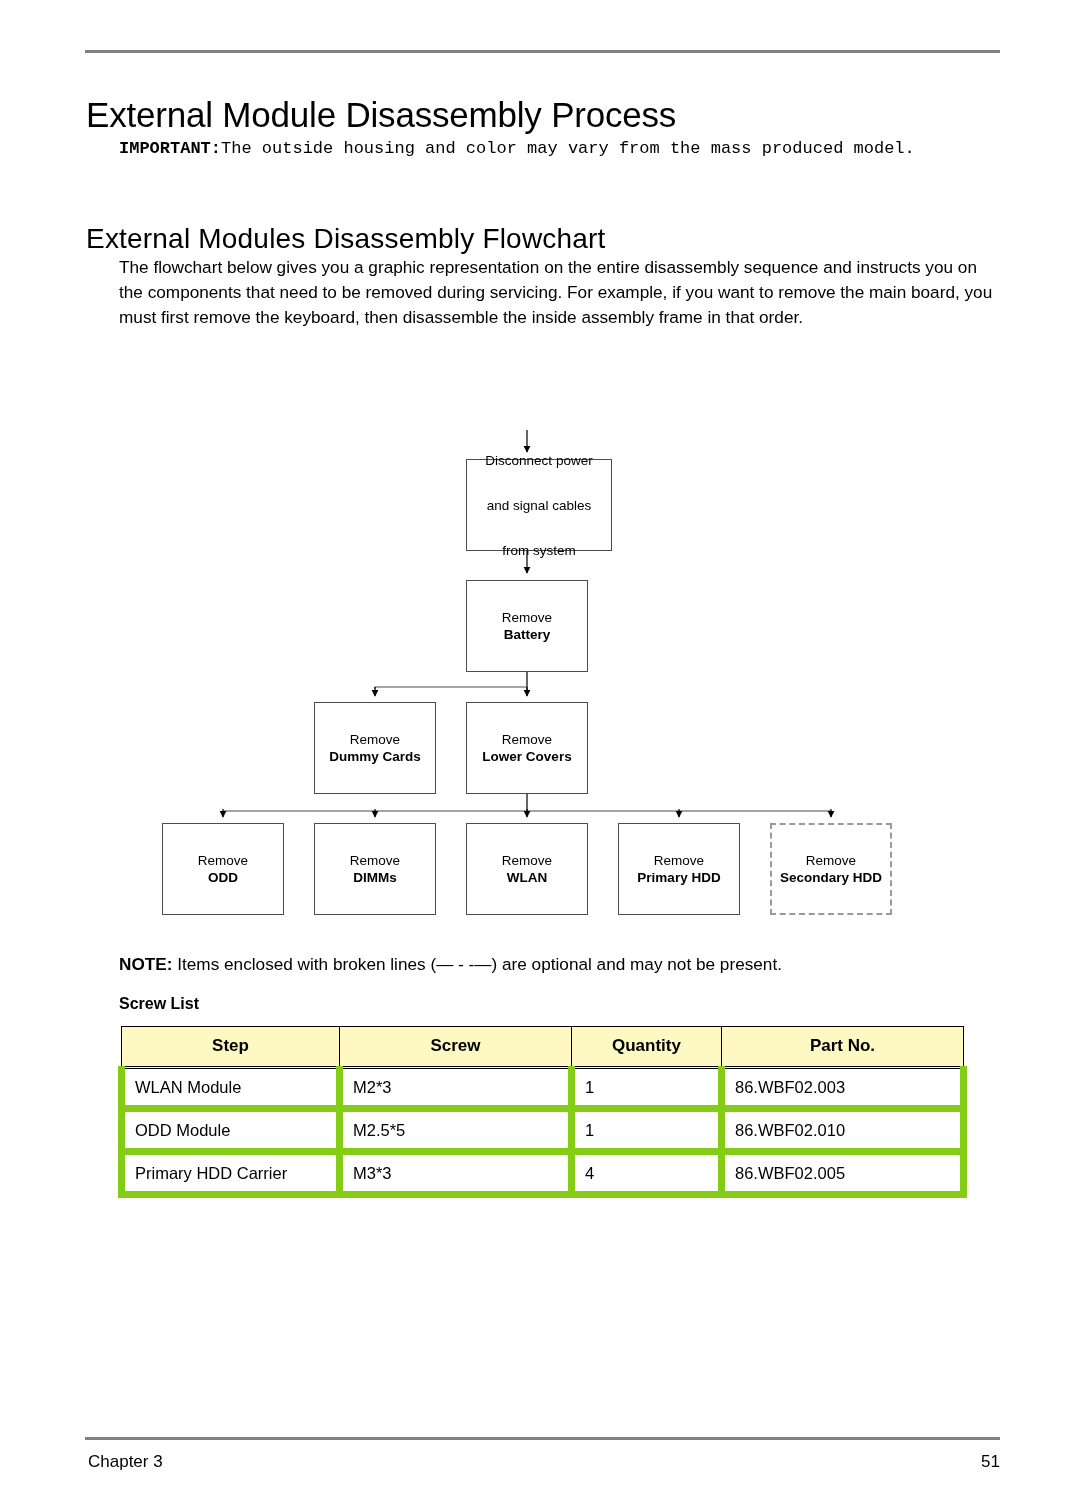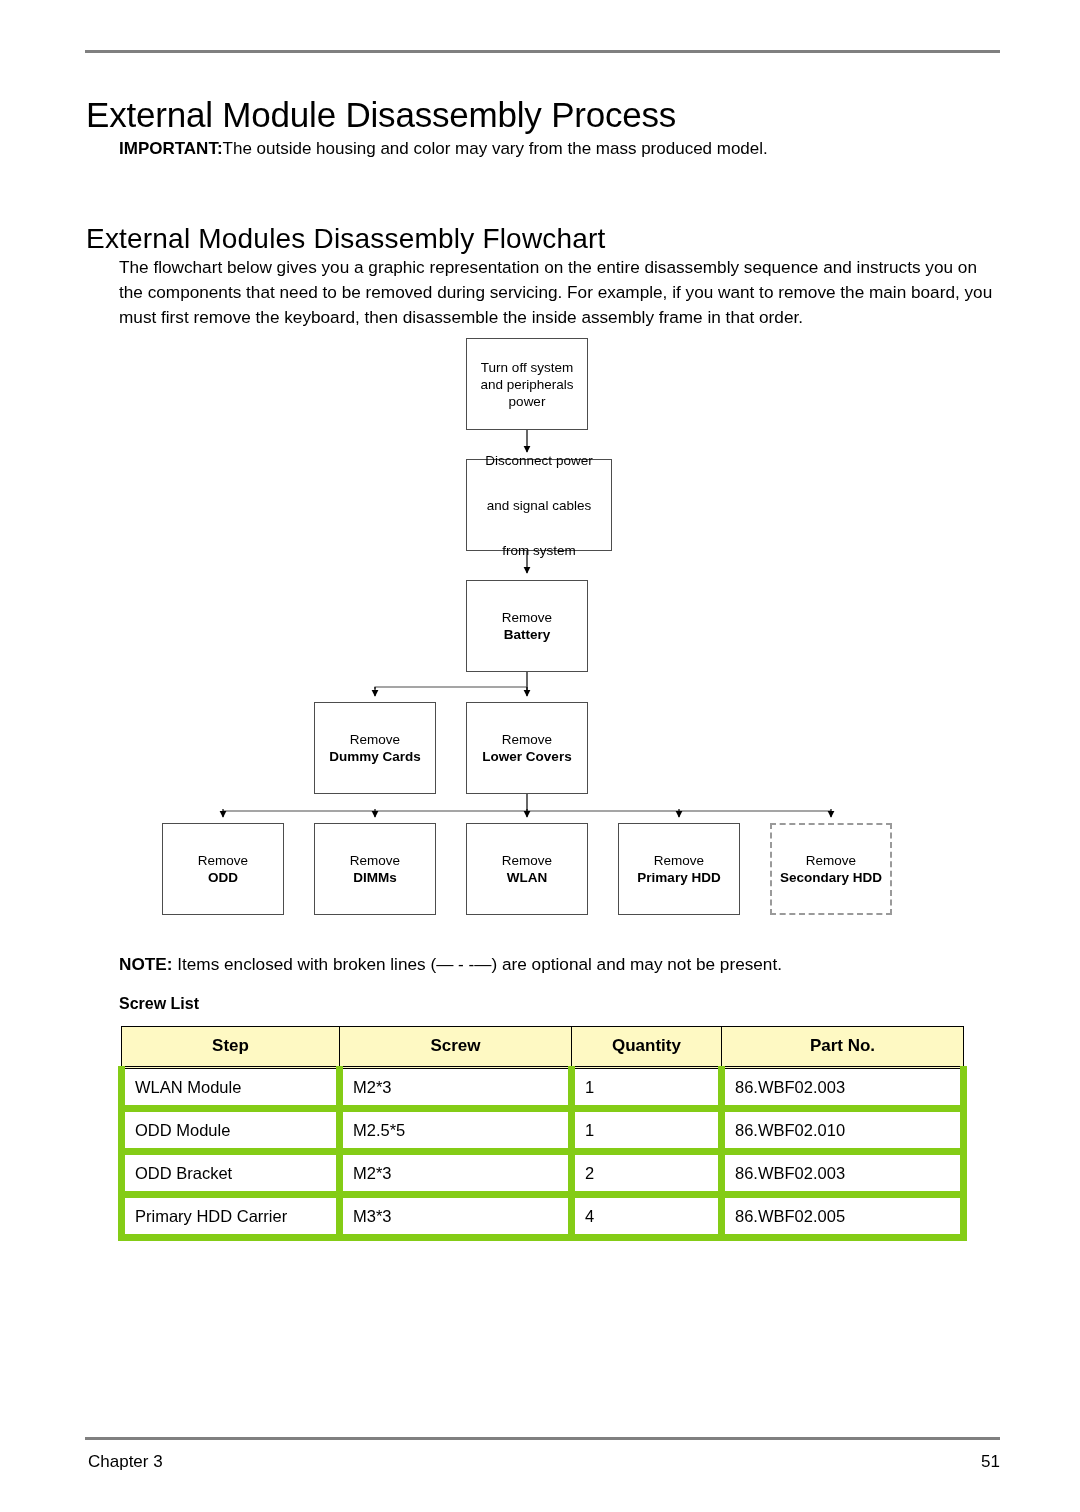--- a/index.html
+++ b/index.html
@@ -48,20 +48,21 @@
     font-weight: normal;
     letter-spacing: -0.2px;
     white-space: nowrap;
   }
   .important-line {
     position: absolute;
     left: 119px;
     top: 139px;
     font-size: 17px;
     white-space: nowrap;
+    font-family: Liberation Mono, monospace;
   }
   .important-line b { font-weight: bold; }
 
   .h2 {
     position: absolute;
     left: 86px;
     top: 200px;
     font-size: 28px;
     font-weight: normal;
     letter-spacing: 0.2px;
@@ -222,25 +223,20 @@
       <path d="M 527 794 L 527 811" stroke="#000000"></path>
       <path d="M 223 811 L 831 811"></path>
       <line x1="223" y1="809" x2="223" y2="817" marker-end="url(#arrow)" stroke="#000000"></line>
       <line x1="375" y1="809" x2="375" y2="817" marker-end="url(#arrow)" stroke="#000000"></line>
       <line x1="527" y1="809" x2="527" y2="817" marker-end="url(#arrow)" stroke="#000000"></line>
       <line x1="679" y1="809" x2="679" y2="817" marker-end="url(#arrow)" stroke="#000000"></line>
       <line x1="831" y1="809" x2="831" y2="817" marker-end="url(#arrow)" stroke="#000000"></line>
     </g>
   </svg>
 
-  <div class="fbox" id="box-power">
-    <span class="ln">Turn off system</span>
-    <span class="ln">and peripherals</span>
-    <span class="ln">power</span>
-  </div>
 
   <div class="fbox" id="box-disconnect">
     <span class="ln">Disconnect power</span>
     <span class="ln">and signal cables</span>
     <span class="ln">from system</span>
   </div>
 
   <div class="fbox" id="box-battery">
     <span class="ln">Remove</span>
     <span class="ln strong">Battery</span>
@@ -307,26 +303,20 @@
         <td>1</td>
         <td>86.WBF02.003</td>
       </tr>
       <tr>
         <td>ODD Module</td>
         <td>M2.5*5</td>
         <td>1</td>
         <td>86.WBF02.010</td>
       </tr>
       <tr>
-        <td>ODD Bracket</td>
-        <td>M2*3</td>
-        <td>2</td>
-        <td>86.WBF02.003</td>
-      </tr>
-      <tr>
         <td>Primary HDD Carrier</td>
         <td>M3*3</td>
         <td>4</td>
         <td>86.WBF02.005</td>
       </tr>
     </tbody>
   </table>
 
   <div class="rule-bottom"></div>
   <div class="footer-left">Chapter 3</div>

